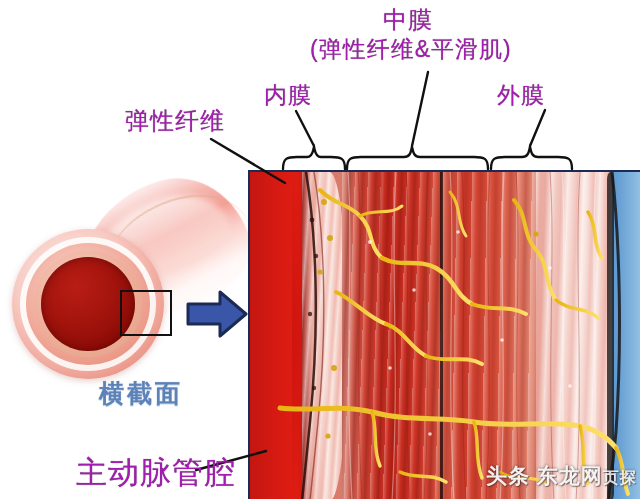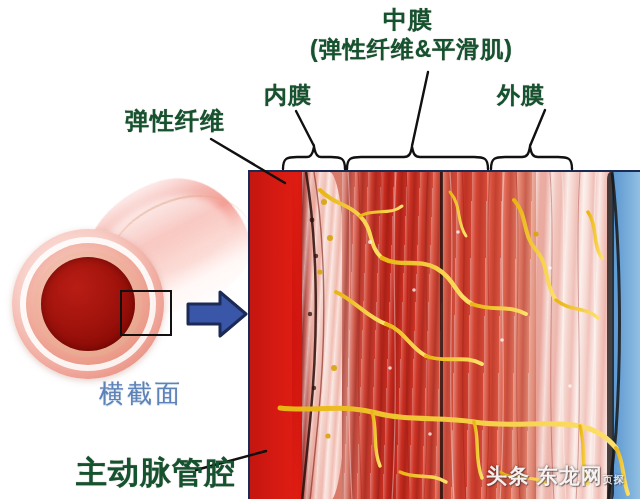--- a/index.html
+++ b/index.html
@@ -7,34 +7,34 @@
     width:640px;height:499px;
     background:#ffffff;
     font-family:"Liberation Sans","DejaVu Sans",sans-serif;
     position:relative;overflow:hidden;
   }
   .stage{position:absolute;left:0;top:0;width:640px;height:499px;}
 
   
   .lbl{
     position:absolute;
-    color:#14532d;
-    font-weight:bold;
+    color:#a21caf;
+    font-weight:normal;
     letter-spacing:1px;
     white-space:nowrap;
     text-shadow:0 0 1px rgba(0,0,0,.55);
   }
   #lbl-media-title{left:383px;top:4px;font-size:24px;}
   #lbl-media-sub{left:282px;top:34px;font-size:23px;margin-left:28px;}
   #lbl-intima{left:264px;top:80px;font-size:23px;}
   #lbl-adventitia{left:497px;top:80px;font-size:23px;}
   #lbl-endo{left:125px;top:105px;font-size:24px;}
   #lbl-lumen{left:76px;top:452px;font-size:31px;}
   #lbl-cross{
-    left:99px;top:377px;font-size:25px;font-weight:normal;
+    left:99px;top:377px;font-size:25px;font-weight:bold;
     color:#5d82b8;text-shadow:0 1px 0 #cfe0f2,0 0 1px rgba(60,90,140,.6);
     letter-spacing:3px;
   }
 
   
   svg.overlay{position:absolute;left:0;top:0;width:640px;height:499px;pointer-events:none;}
 
   
   .vessel{position:absolute;left:8px;top:185px;width:230px;height:200px;}
   .tube-body{
@@ -165,21 +165,21 @@
   .tex{position:absolute;left:0;top:0;width:100%;height:100%;pointer-events:none;}
 
   
   .watermark{
     position:absolute;left:486px;top:462px;
     font-size:21px;font-weight:bold;letter-spacing:1px;
     color:rgba(255,255,255,.92);
     text-shadow:0 0 3px rgba(0,0,0,.55),1px 1px 0 rgba(90,60,60,.5);
     white-space:nowrap;
   }
-  .watermark .wm-small{font-size:10px;opacity:.9;text-align:center;}
+  .watermark .wm-small{font-size:16px;opacity:.9;text-align:center;}
 </style>
 </head>
 <body>
 
 <div class="stage">
 
   <div class="vessel">
     <div class="tube-body"></div>
     <div class="tube-edge"></div>
     <div class="ring ring-outer"></div>

